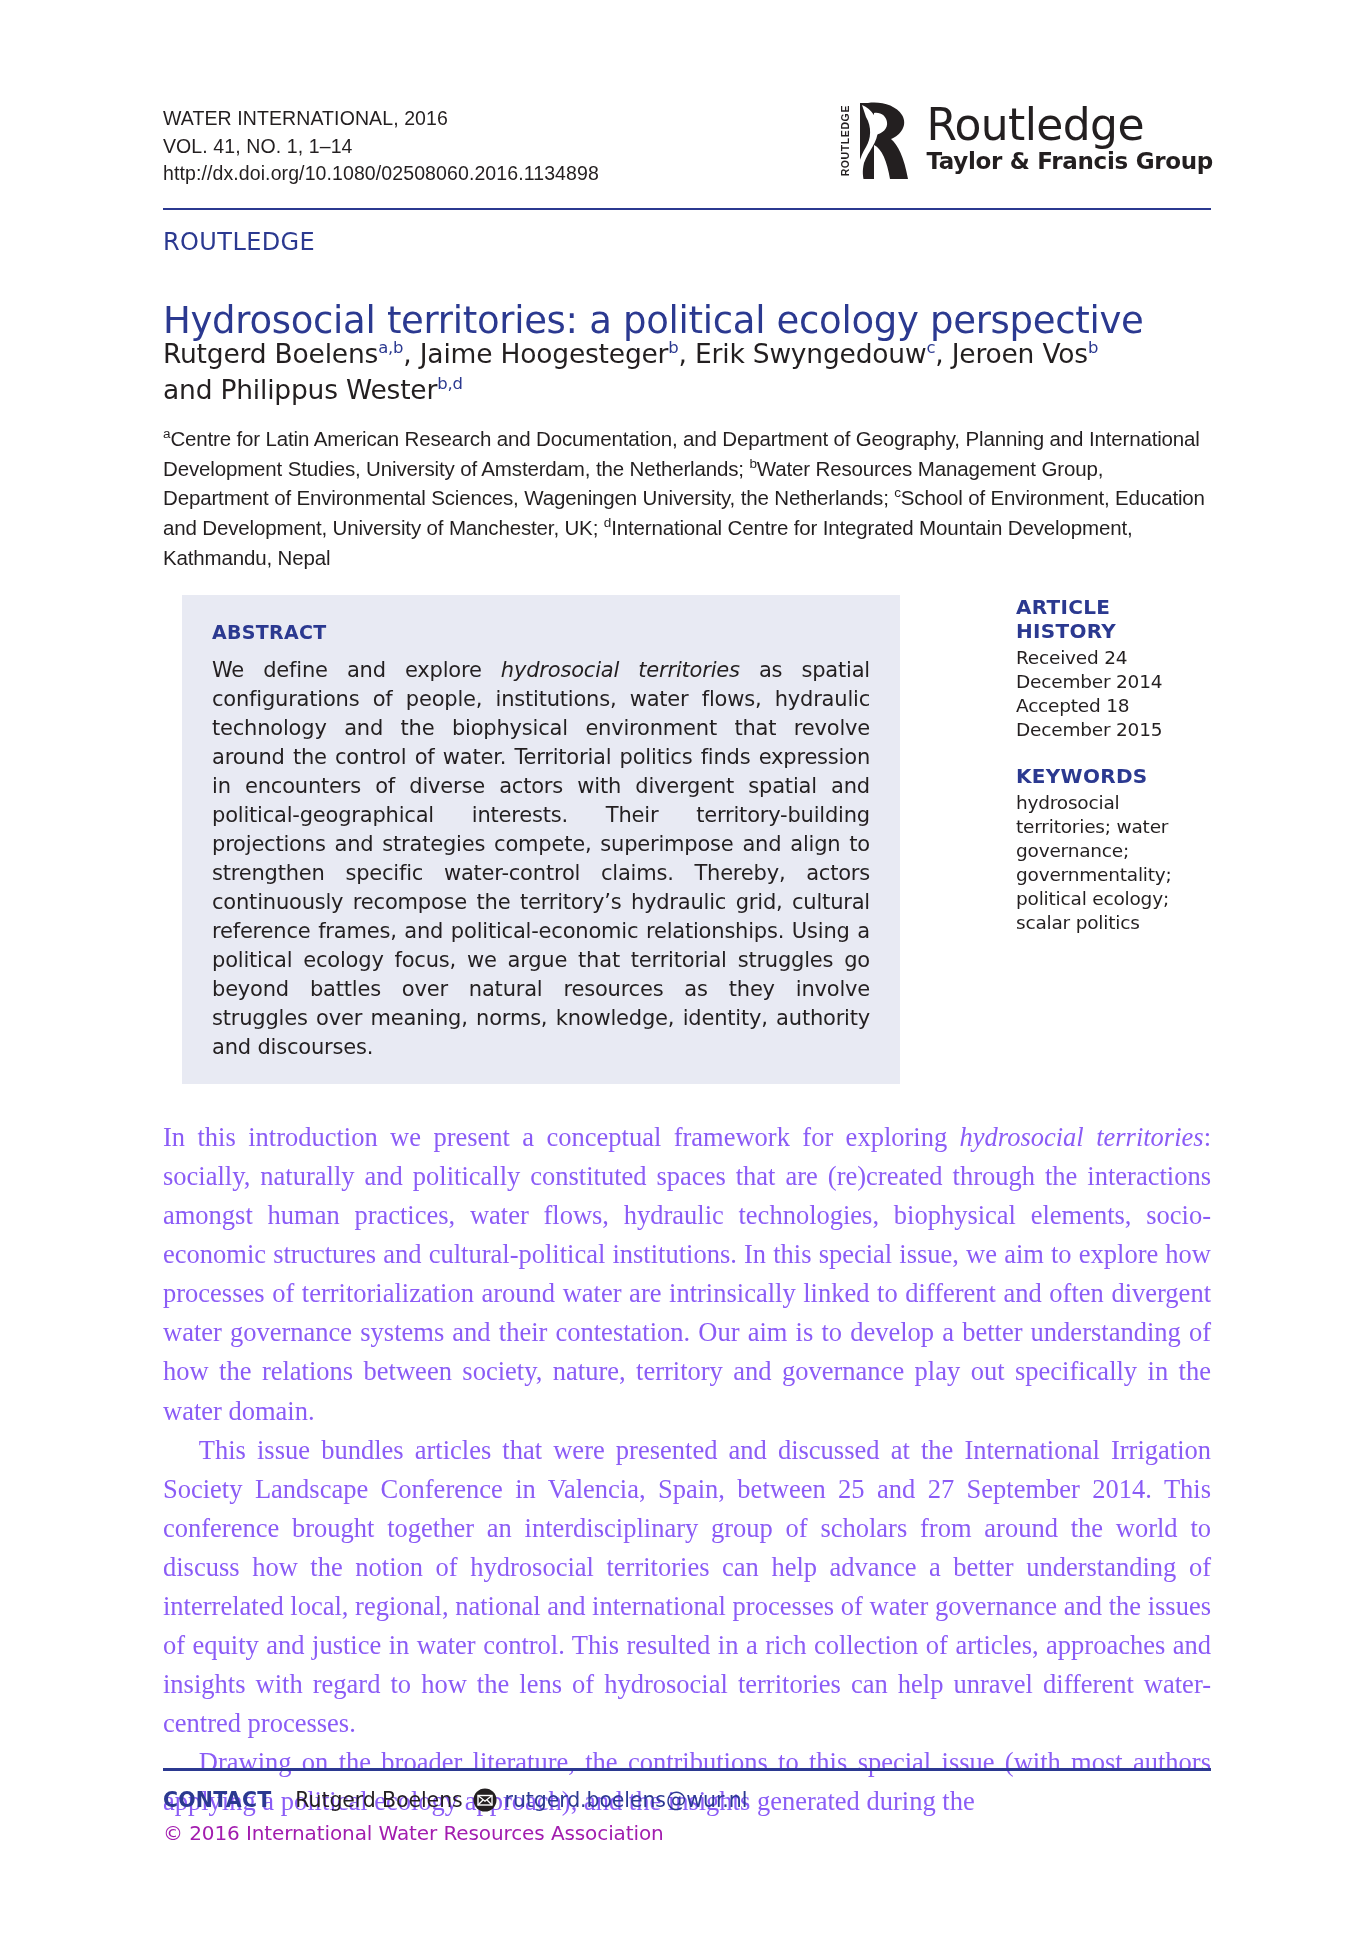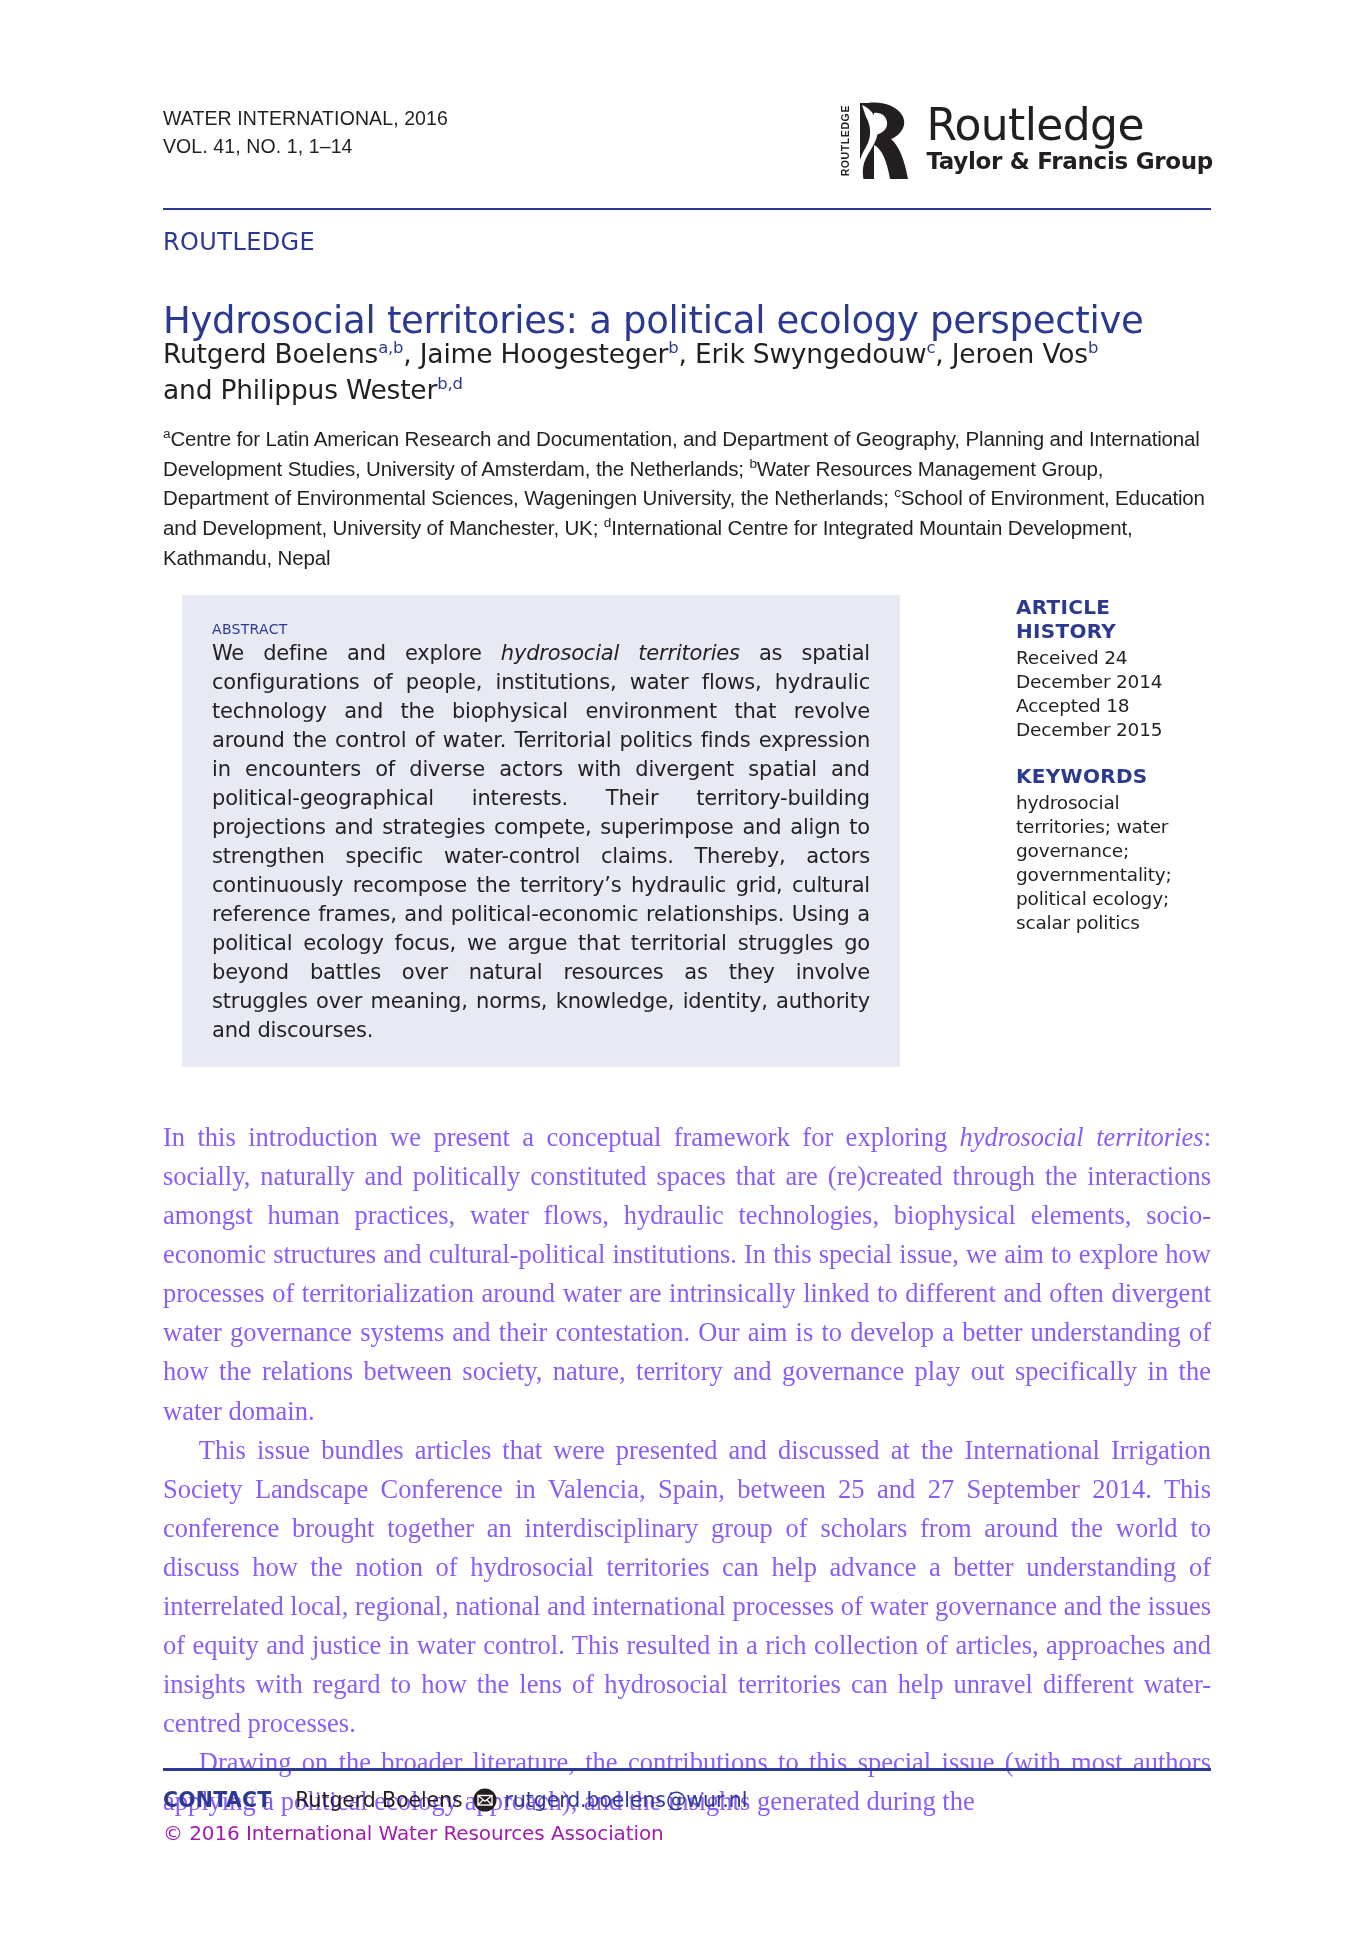--- a/index.html
+++ b/index.html
@@ -155,26 +155,26 @@
     position: absolute;
     left: 182px;
     top: 595px;
     width: 718px;
     min-height: 330px;
     background: #e8eaf3;
     box-sizing: border-box;
     padding: 26px 30px 22px 30px;
   }
   .panel-heading {
-    font-size: 14px;
-    font-weight: normal;
+    font-size: 19px;
+    font-weight: bold;
     color: #2b3990;
     letter-spacing: 0.3px;
     font-family: "DejaVu Sans", sans-serif;
-    margin-bottom: 2px;
+    margin-bottom: 13px;
   }
   .abstract-text {
     font-size: 21px;
     line-height: 1.38;
     color: #231f20;
     text-align: justify;
     font-family: "DejaVu Sans", sans-serif;
     letter-spacing: -0.2px;
     hyphens: none;
   }
@@ -267,20 +267,21 @@
 </style>
 </head>
 <body>
 
 <div class="page">
 
   <div class="masthead">
     <div class="journal-lines">
       <div>WATER INTERNATIONAL, 2016</div>
       <div>VOL. 41, NO. 1, 1–14</div>
+      <div>http://dx.doi.org/10.1080/02508060.2016.1134898</div>
     </div>
 
     <div class="logo-block">
       <div class="logo-mark">
         <span class="logo-vert-text">ROUTLEDGE</span>
         <svg width="78" height="84" viewBox="0 0 78 84">
           <path d="M30 4 C42 2, 58 6, 64 16 C70 26, 63 36, 53 40 C60 46, 66 58, 70 80 L52 80 C49 62, 44 50, 36 46 L36 80 L22 80 L22 4 Z
                    M36 14 L36 36 C45 35, 50 29, 49 23 C48 17, 43 13, 36 14 Z" fill="#231f20"></path>
           <path d="M24 6 C34 10, 40 20, 40 30 C40 44, 30 52, 26 64 C24 72, 25 78, 26 82 L20 82 C18 70, 22 58, 28 48 C33 40, 34 28, 28 18 Z" fill="#ffffff"></path>
         </svg>

